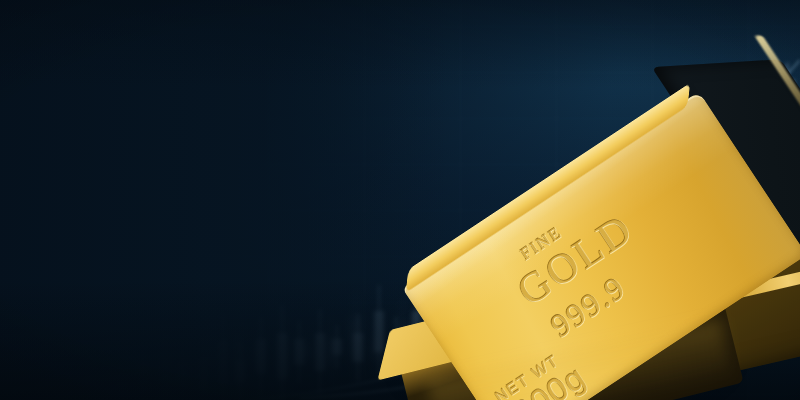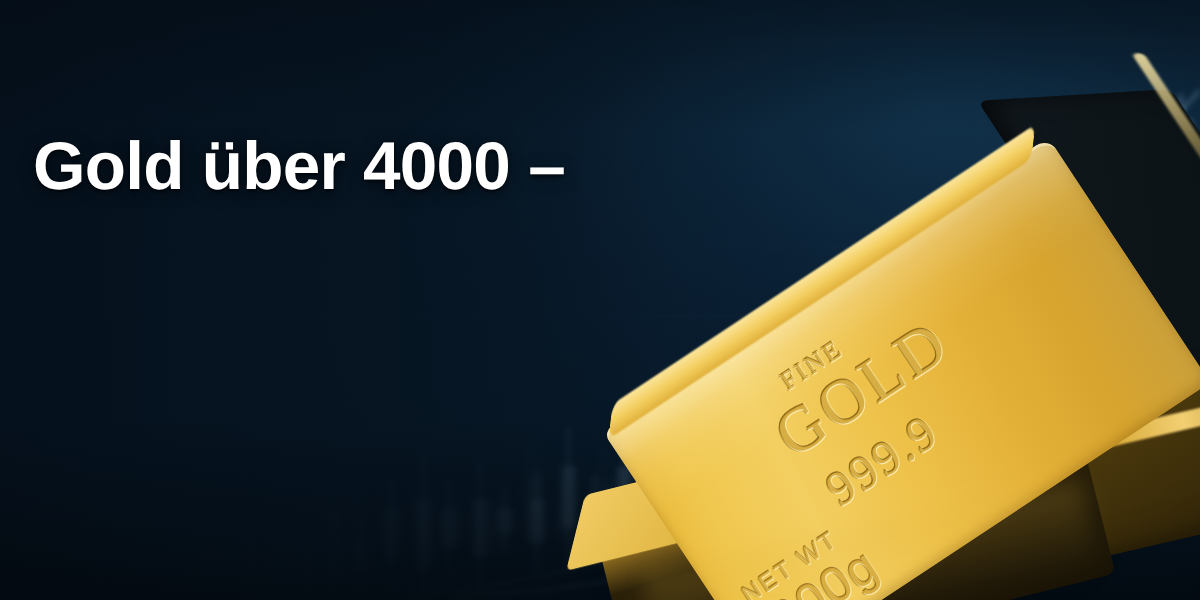--- a/index.html
+++ b/index.html
@@ -340,16 +340,15 @@
       <div class="stamp stamp-gold">GOLD</div>
       <div class="stamp stamp-999">999.9</div>
       <div class="stamp stamp-net">NET WT</div>
       <div class="stamp stamp-1000">1000g</div>
     </div>
 
     <div class="reflection"></div>
   </div>
 
   <div class="copy">
-    <div class="line1">Gold über 4000 –</div>
   </div>
 
 </div>
 
 </body></html>

